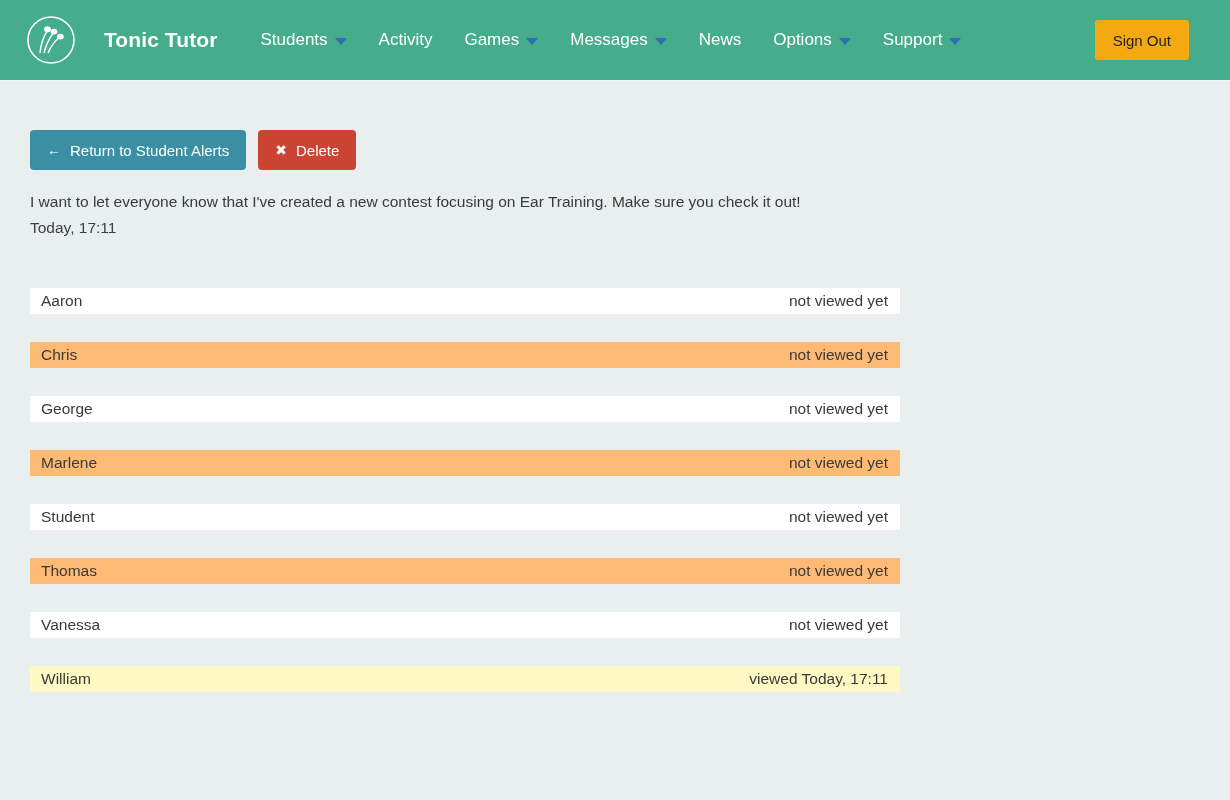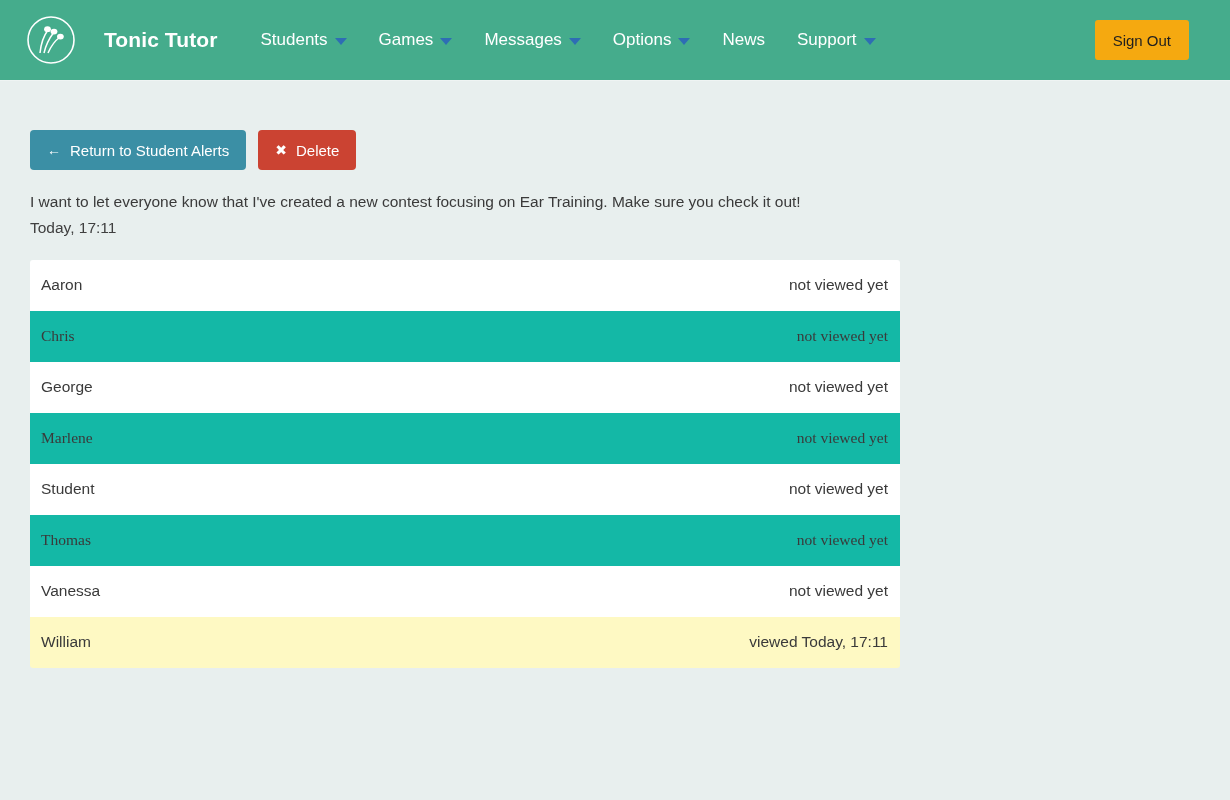--- a/index.html
+++ b/index.html
@@ -160,26 +160,27 @@
     margin-top: 23px;
     width: 870px;
     border-radius: 3px;
     overflow: hidden;
   }
 
   .recipient-row {
     display: flex;
     align-items: center;
     justify-content: space-between;
-    height: 51px;
+    height: 26px;
     padding: 0 12px 0 11px;
     background: #ffffff;
-  }
-
-  .recipient-row.alt { background: #14b8a6; font-family: Liberation Serif, serif; }
+    margin-top: 28px;
+  }
+
+  .recipient-row.alt { background: #fdba74; }
   .recipient-row.viewed { background: #fef9c3; }
 
   .recipient-name {
     font-size: 15.5px;
     color: #3a3a3a;
   }
 
   .recipient-status {
     font-size: 15.5px;
     color: #3a3a3a;
@@ -202,33 +203,36 @@
     </svg>
     <span class="brand-name">Tonic Tutor</span>
   </div>
 
   <ul class="nav-links">
     <li class="nav-item">
       <span class="nav-item-label">Students</span>
       <span class="caret-down"></span>
     </li>
     <li class="nav-item">
+      <span class="nav-item-label">Activity</span>
+    </li>
+    <li class="nav-item">
       <span class="nav-item-label">Games</span>
       <span class="caret-down"></span>
     </li>
     <li class="nav-item">
       <span class="nav-item-label">Messages</span>
       <span class="caret-down"></span>
     </li>
     <li class="nav-item">
+      <span class="nav-item-label">News</span>
+    </li>
+    <li class="nav-item">
       <span class="nav-item-label">Options</span>
       <span class="caret-down"></span>
-    </li>
-    <li class="nav-item">
-      <span class="nav-item-label">News</span>
     </li>
     <li class="nav-item">
       <span class="nav-item-label">Support</span>
       <span class="caret-down"></span>
     </li>
   </ul>
 
   <button class="signout-btn">Sign Out</button>
 </nav>
 

